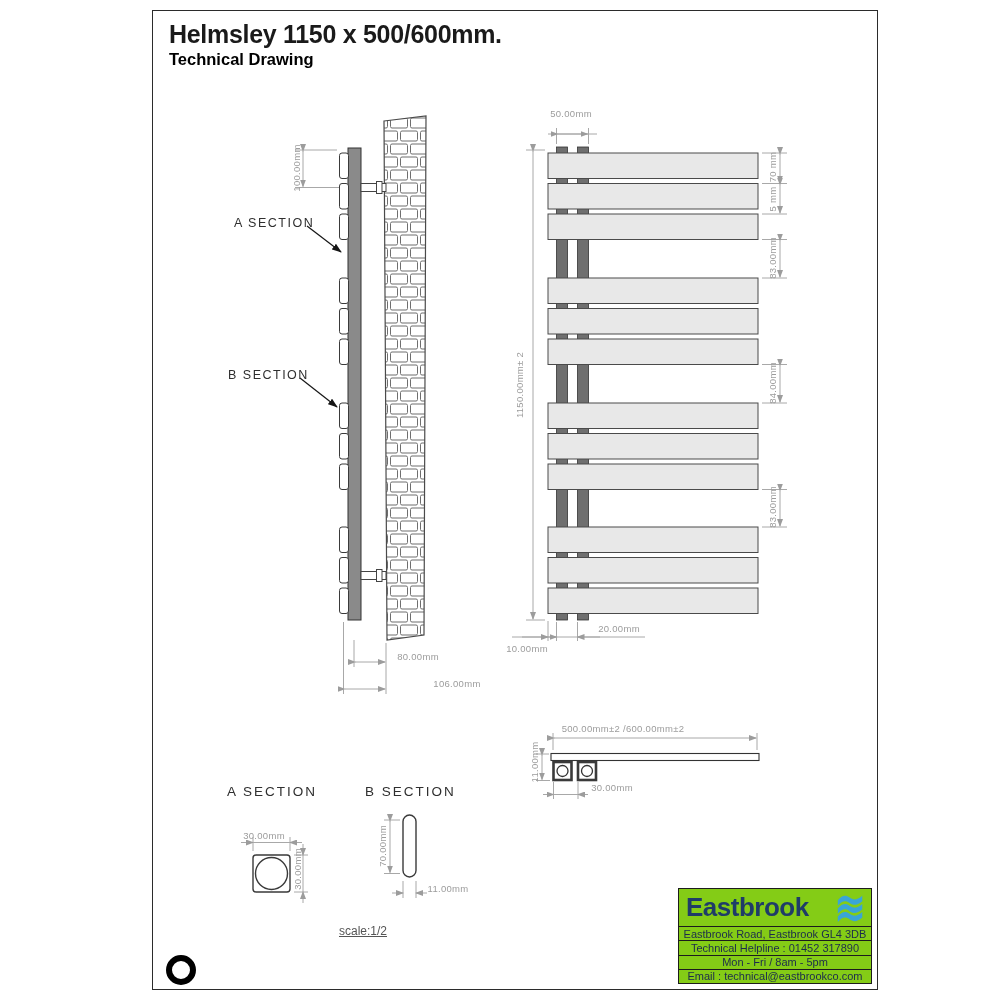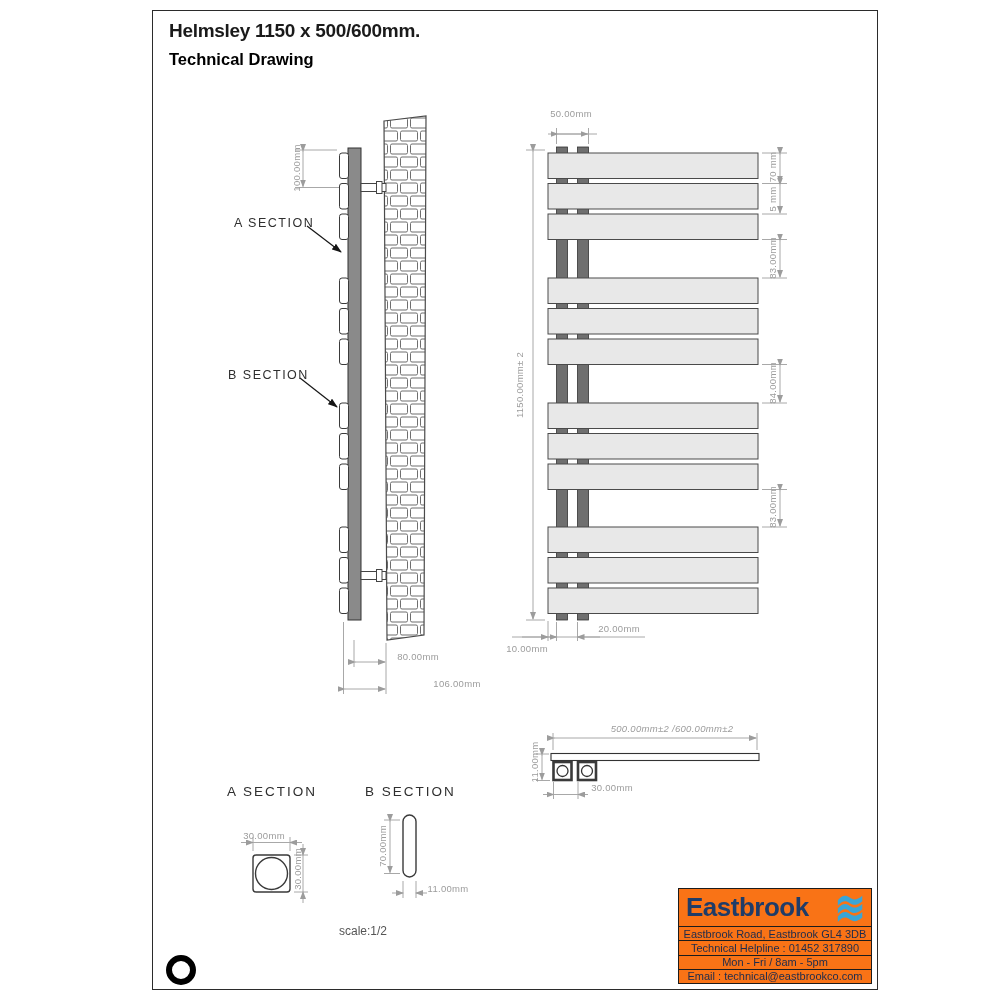--- a/index.html
+++ b/index.html
@@ -2,31 +2,31 @@
 <html><head>
 <meta charset="utf-8">
 <style>
   html,body{margin:0;padding:0;background:#fff;}
   .page{position:relative;width:1000px;height:1000px;background:#fff;
         font-family:"Liberation Sans",sans-serif;overflow:hidden;}
   .frame{position:absolute;left:152px;top:10px;width:724px;height:978px;
          border:1.5px solid #2b2b2b;}
   svg.overlay{position:absolute;left:0;top:0;width:1000px;height:1000px;}
   .txt{position:absolute;white-space:nowrap;z-index:3;}
-  .title{left:169px;top:20px;font-size:19px;font-weight:bold;color:#1a1a1a;letter-spacing:-0.3px;}
+  .title{left:169px;top:20px;font-size:25px;font-weight:bold;color:#1a1a1a;letter-spacing:-0.3px;}
   .subtitle{left:169px;top:50px;font-size:16.5px;font-weight:bold;color:#000000;}
   .seclab{font-size:12.5px;color:#2f2f2f;letter-spacing:1.5px;}
   .sechead{font-size:13.5px;color:#2f2f2f;letter-spacing:2px;}
   .dim{font-size:9.5px;color:#9c9c9c;letter-spacing:0.3px;}
   .c{transform:translate(-50%,-50%);}
   .r{transform:translate(-50%,-50%) rotate(-90deg);}
   .scale{font-size:12px;color:#555;}
   
   .info{position:absolute;left:678px;top:888px;width:194px;height:96px;
-        border:1.5px solid #1c1c1c;display:flex;flex-direction:column;z-index:3;background:#f97316;box-sizing:border-box;}
+        border:1.5px solid #1c1c1c;display:flex;flex-direction:column;z-index:3;background:#84cc16;box-sizing:border-box;}
   .info .logo-row{height:37px;display:flex;align-items:center;justify-content:space-between;
         padding:0 7px;box-sizing:border-box;}
   .brand{font-size:26px;font-weight:bold;color:#1f3c68;letter-spacing:-0.5px;}
   .info .row{flex:1;display:flex;align-items:center;justify-content:center;
         border-top:1px solid #1c1c1c;font-size:11px;color:#1c2b4d;}
 </style>
 </head>
 <body>
 
 <div class="page">
@@ -210,32 +210,32 @@
   <div class="txt dim c" style="left:571px;top:113px;">50.00mm</div>
   <div class="txt dim r" style="left:519px;top:385px;">1150.00mm± 2</div>
   <div class="txt dim r" style="left:772px;top:167px;">70 mm</div>
   <div class="txt dim r" style="left:772px;top:199px;">5 mm</div>
   <div class="txt dim r" style="left:772px;top:258px;">83.00mm</div>
   <div class="txt dim r" style="left:772px;top:383px;">84.00mm</div>
   <div class="txt dim r" style="left:772px;top:507px;">83.00mm</div>
   <div class="txt dim c" style="left:527px;top:648px;">10.00mm</div>
   <div class="txt dim c" style="left:619px;top:628px;">20.00mm</div>
 
-  <div class="txt dim c" style="left:672px;top:728px;font-style:italic;">500.00mm±2 /600.00mm±2</div>
+  <div class="txt dim c" style="left:623px;top:728px;">500.00mm±2 /600.00mm±2</div>
   <div class="txt dim r" style="left:534px;top:762px;">11.00mm</div>
   <div class="txt dim c" style="left:612px;top:787px;">30.00mm</div>
 
   <div class="txt sechead" style="left:227px;top:784px;">A SECTION</div>
   <div class="txt sechead" style="left:365px;top:784px;">B SECTION</div>
   <div class="txt dim c" style="left:264px;top:835px;">30.00mm</div>
   <div class="txt dim r" style="left:297px;top:869px;">30.00mm</div>
   <div class="txt dim r" style="left:382px;top:846px;">70.00mm</div>
   <div class="txt dim c" style="left:448px;top:888px;">11.00mm</div>
 
-  <div class="txt scale c" style="left:363px;top:931px;">scale:1/2</div>
+  <div class="txt scale c" style="left:363px;top:931px;text-decoration:underline;">scale:1/2</div>
 
   <div class="info">
     <div class="logo-row">
       <span class="brand">Eastbrook</span>
       <svg width="27" height="29" viewBox="0 0 28 32">
         <g fill="#3aa5d6">
           <path d="M0 8 C5 2 9 2 13 5 C17 8 21 8 27 3 L27 9 C21 14 17 14 13 11 C9 8 5 8 0 14 Z"></path>
           <path transform="translate(0,9)" d="M0 8 C5 2 9 2 13 5 C17 8 21 8 27 3 L27 9 C21 14 17 14 13 11 C9 8 5 8 0 14 Z"></path>
           <path transform="translate(0,18)" d="M0 8 C5 2 9 2 13 5 C17 8 21 8 27 3 L27 9 C21 14 17 14 13 11 C9 8 5 8 0 14 Z"></path>
         </g>

